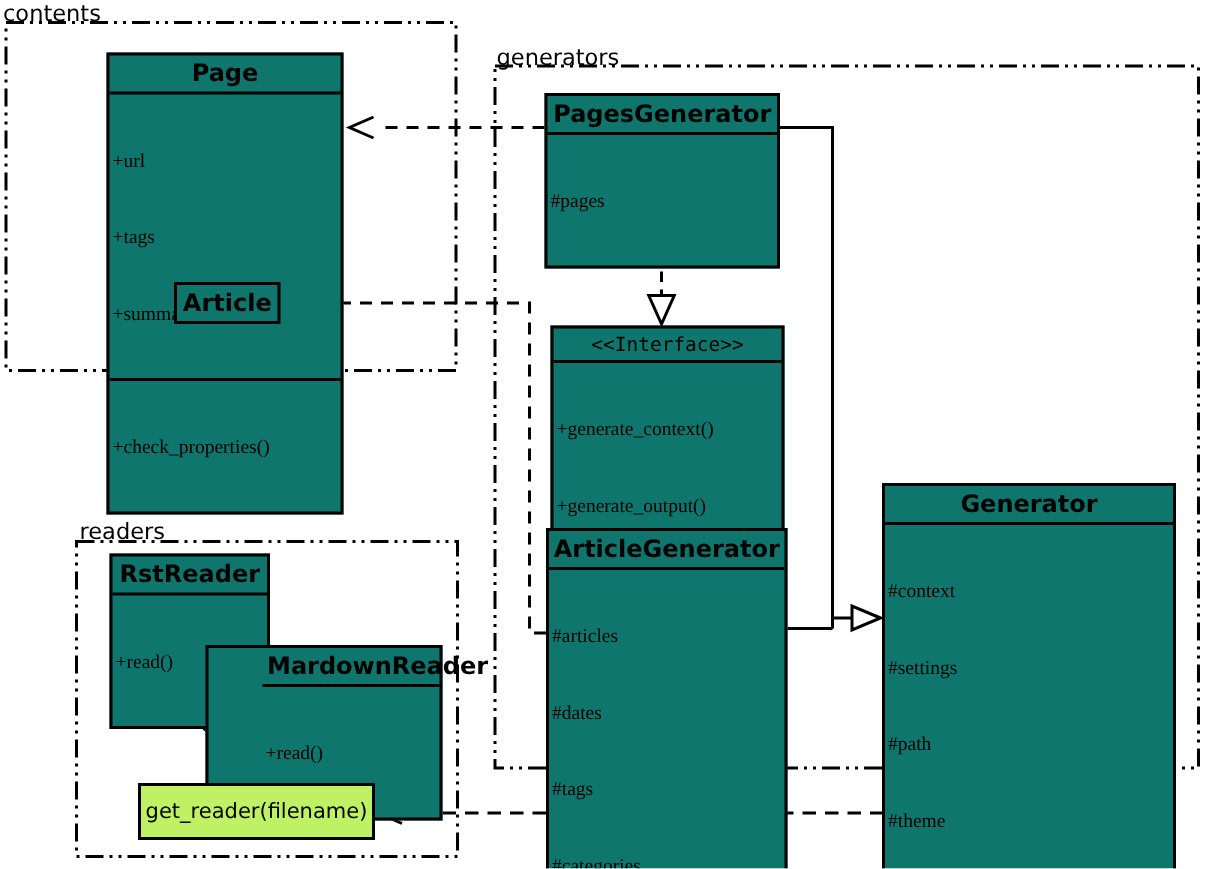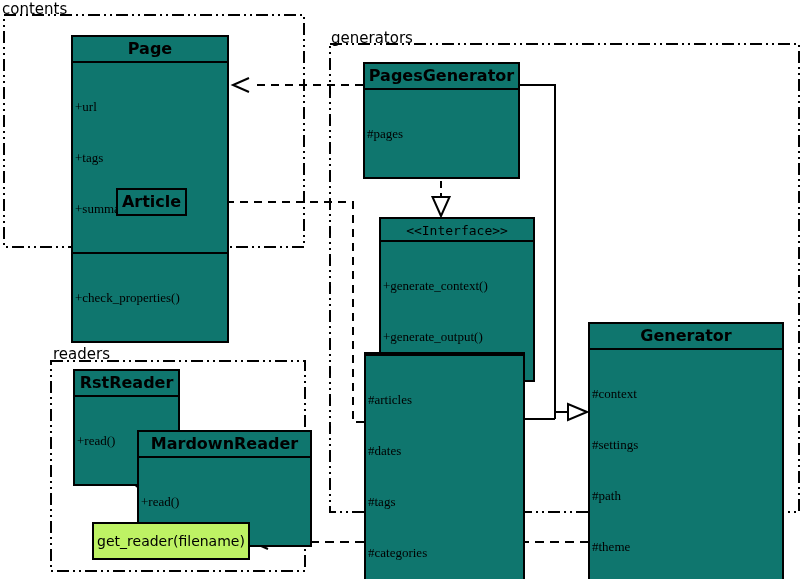--- a/index.html
+++ b/index.html
@@ -115,31 +115,32 @@
     <div class="uml-title">Article</div>
   </div>
 
   <div class="uml-class" style="left:363px; top:62px; width:157px;">
     <div class="uml-title">PagesGenerator</div>
     <div class="uml-members">
       <div>#pages</div>
     </div>
   </div>
 
-  <div class="uml-class" style="left:367px; top:217px; width:156px;margin-left:12px;">
+  <div class="uml-class" style="left:367px; top:217px; width:156px;">
     <div class="uml-title" style="padding-top:4px;">
       <div class="uml-stereotype">&lt;&lt;Interface&gt;&gt;</div>
     </div>
     <div class="uml-members">
       <div>+generate_context()</div>
       <div>+generate_output()</div>
     </div>
   </div>
 
   <div class="uml-class" style="left:364px; top:352px; width:161px;">
+    <div class="uml-title">ArticleGenerator</div>
     <div class="uml-members">
       <div>#articles</div>
       <div>#dates</div>
       <div>#tags</div>
       <div>#categories</div>
     </div>
 
   </div>
 
   <div class="uml-class" style="left:588px; top:322px; width:196px;">
@@ -155,21 +156,21 @@
 
   </div>
 
   <div class="uml-class" style="left:73px; top:369px; width:107px;">
     <div class="uml-title">RstReader</div>
     <div class="uml-members">
       <div>+read()</div>
     </div>
   </div>
 
-  <div class="uml-class" style="left:137px; top:430px; width:175px;">
+  <div class="uml-class" style="left:137px; top:430px; width:158px;padding-left:36px;">
     <div class="uml-title">MardownReader</div>
     <div class="uml-members">
       <div>+read()</div>
     </div>
   </div>
 
   <div class="plain-box" style="left:92px; top:522px; width:158px; height:38px;">
     <span>get_reader(filename)</span>
   </div>
 

